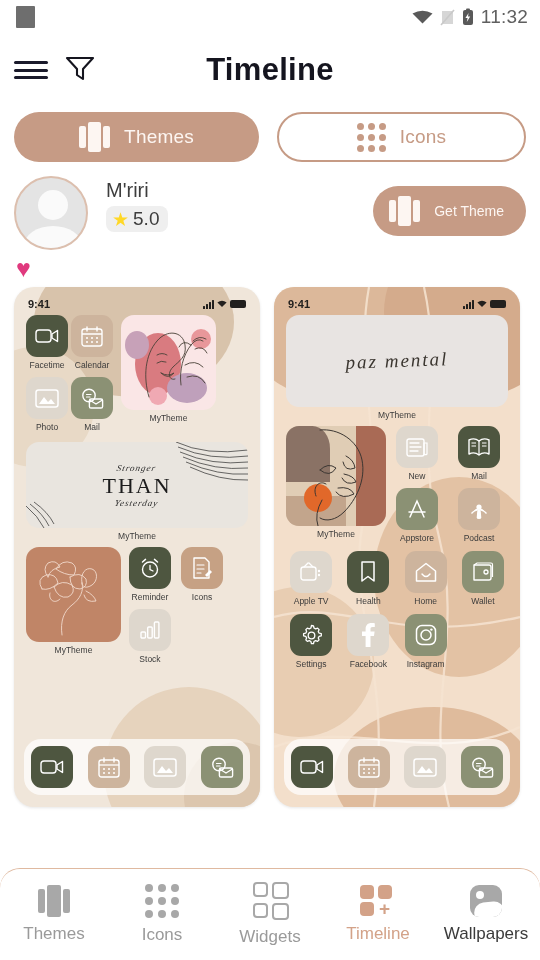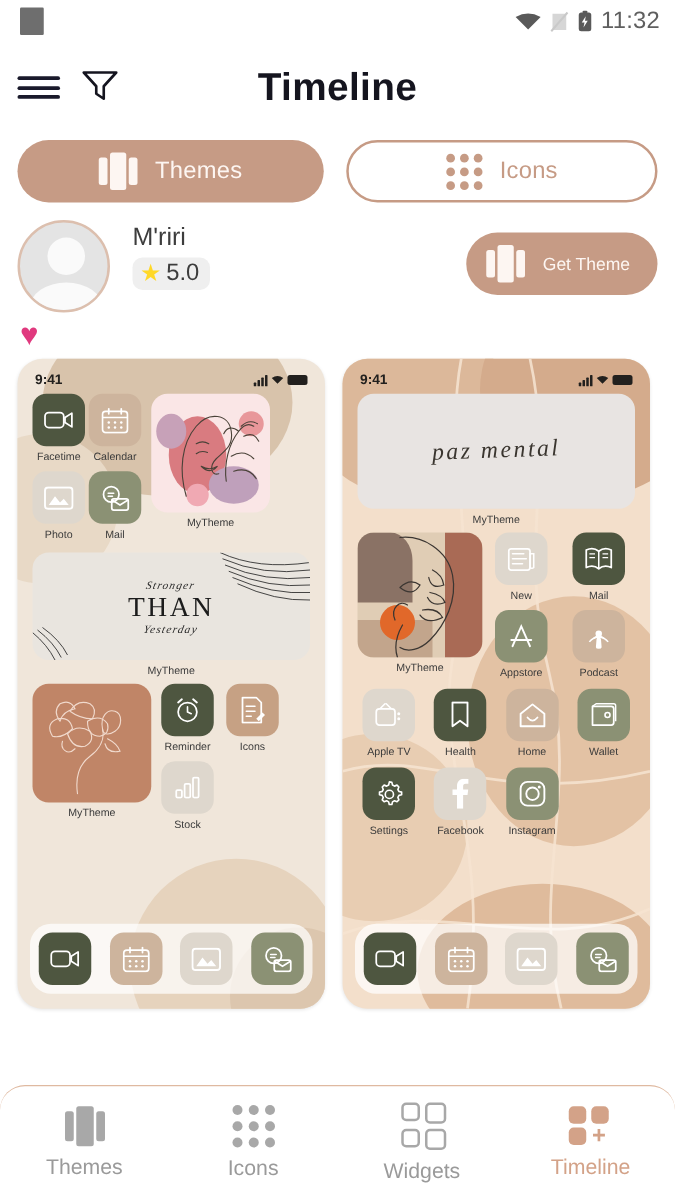--- a/index.html
+++ b/index.html
@@ -714,13 +714,17 @@
   </div>
   <div class="nav-item active">
     <span class="nav-timeline">
         <s class="a"></s>
         <s class="b"></s>
         <s class="c"></s>
         <span class="plus">+</span>
       </span>
     <span class="nav-lbl">Timeline</span>
   </div>
+  <div class="nav-item dark">
+    <span class="nav-wall"></span>
+    <span class="nav-lbl">Wallpapers</span>
+  </div>
 </div>
 
 </body></html>

